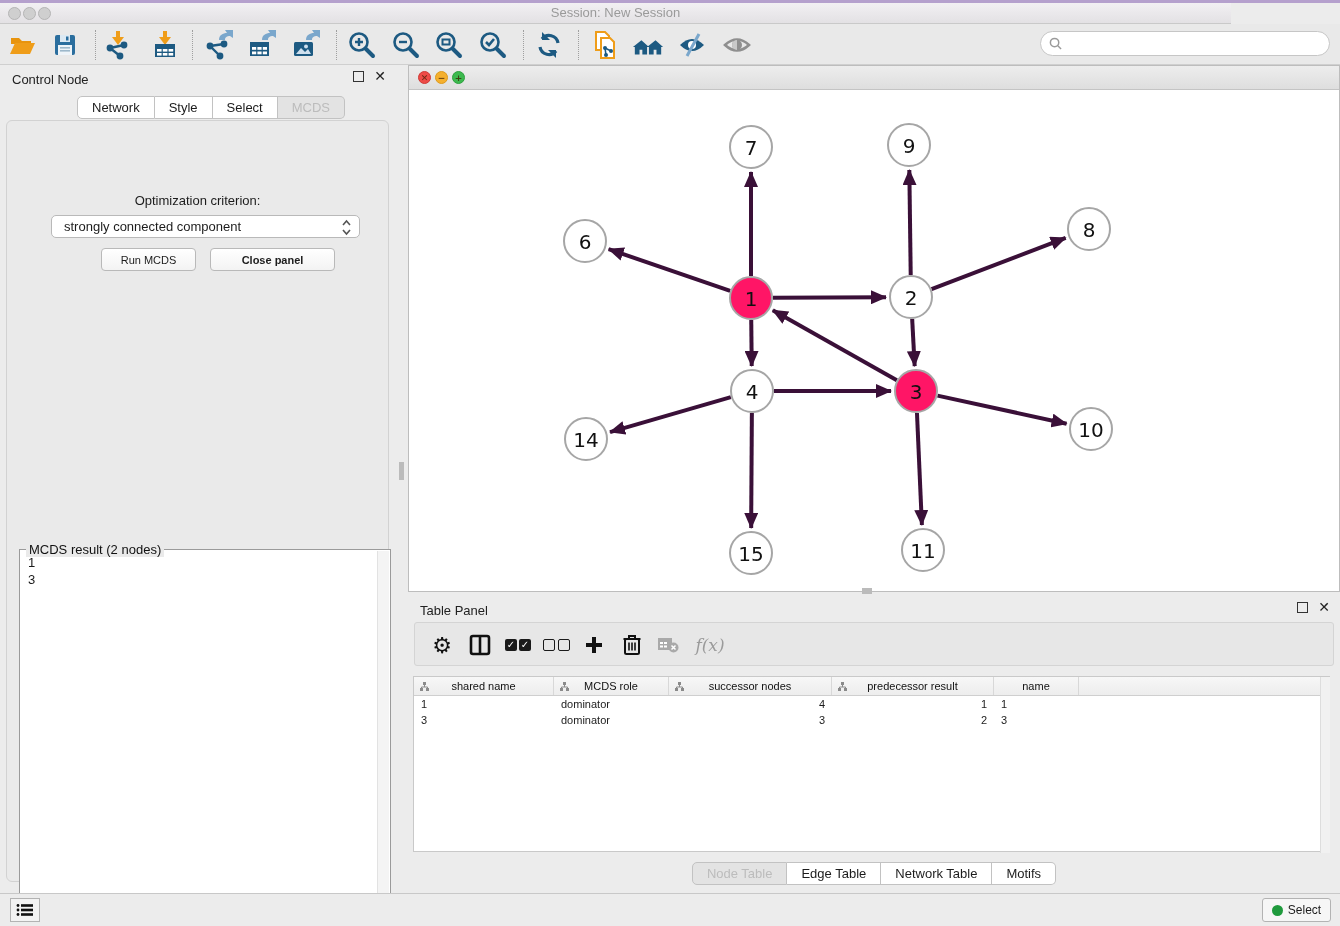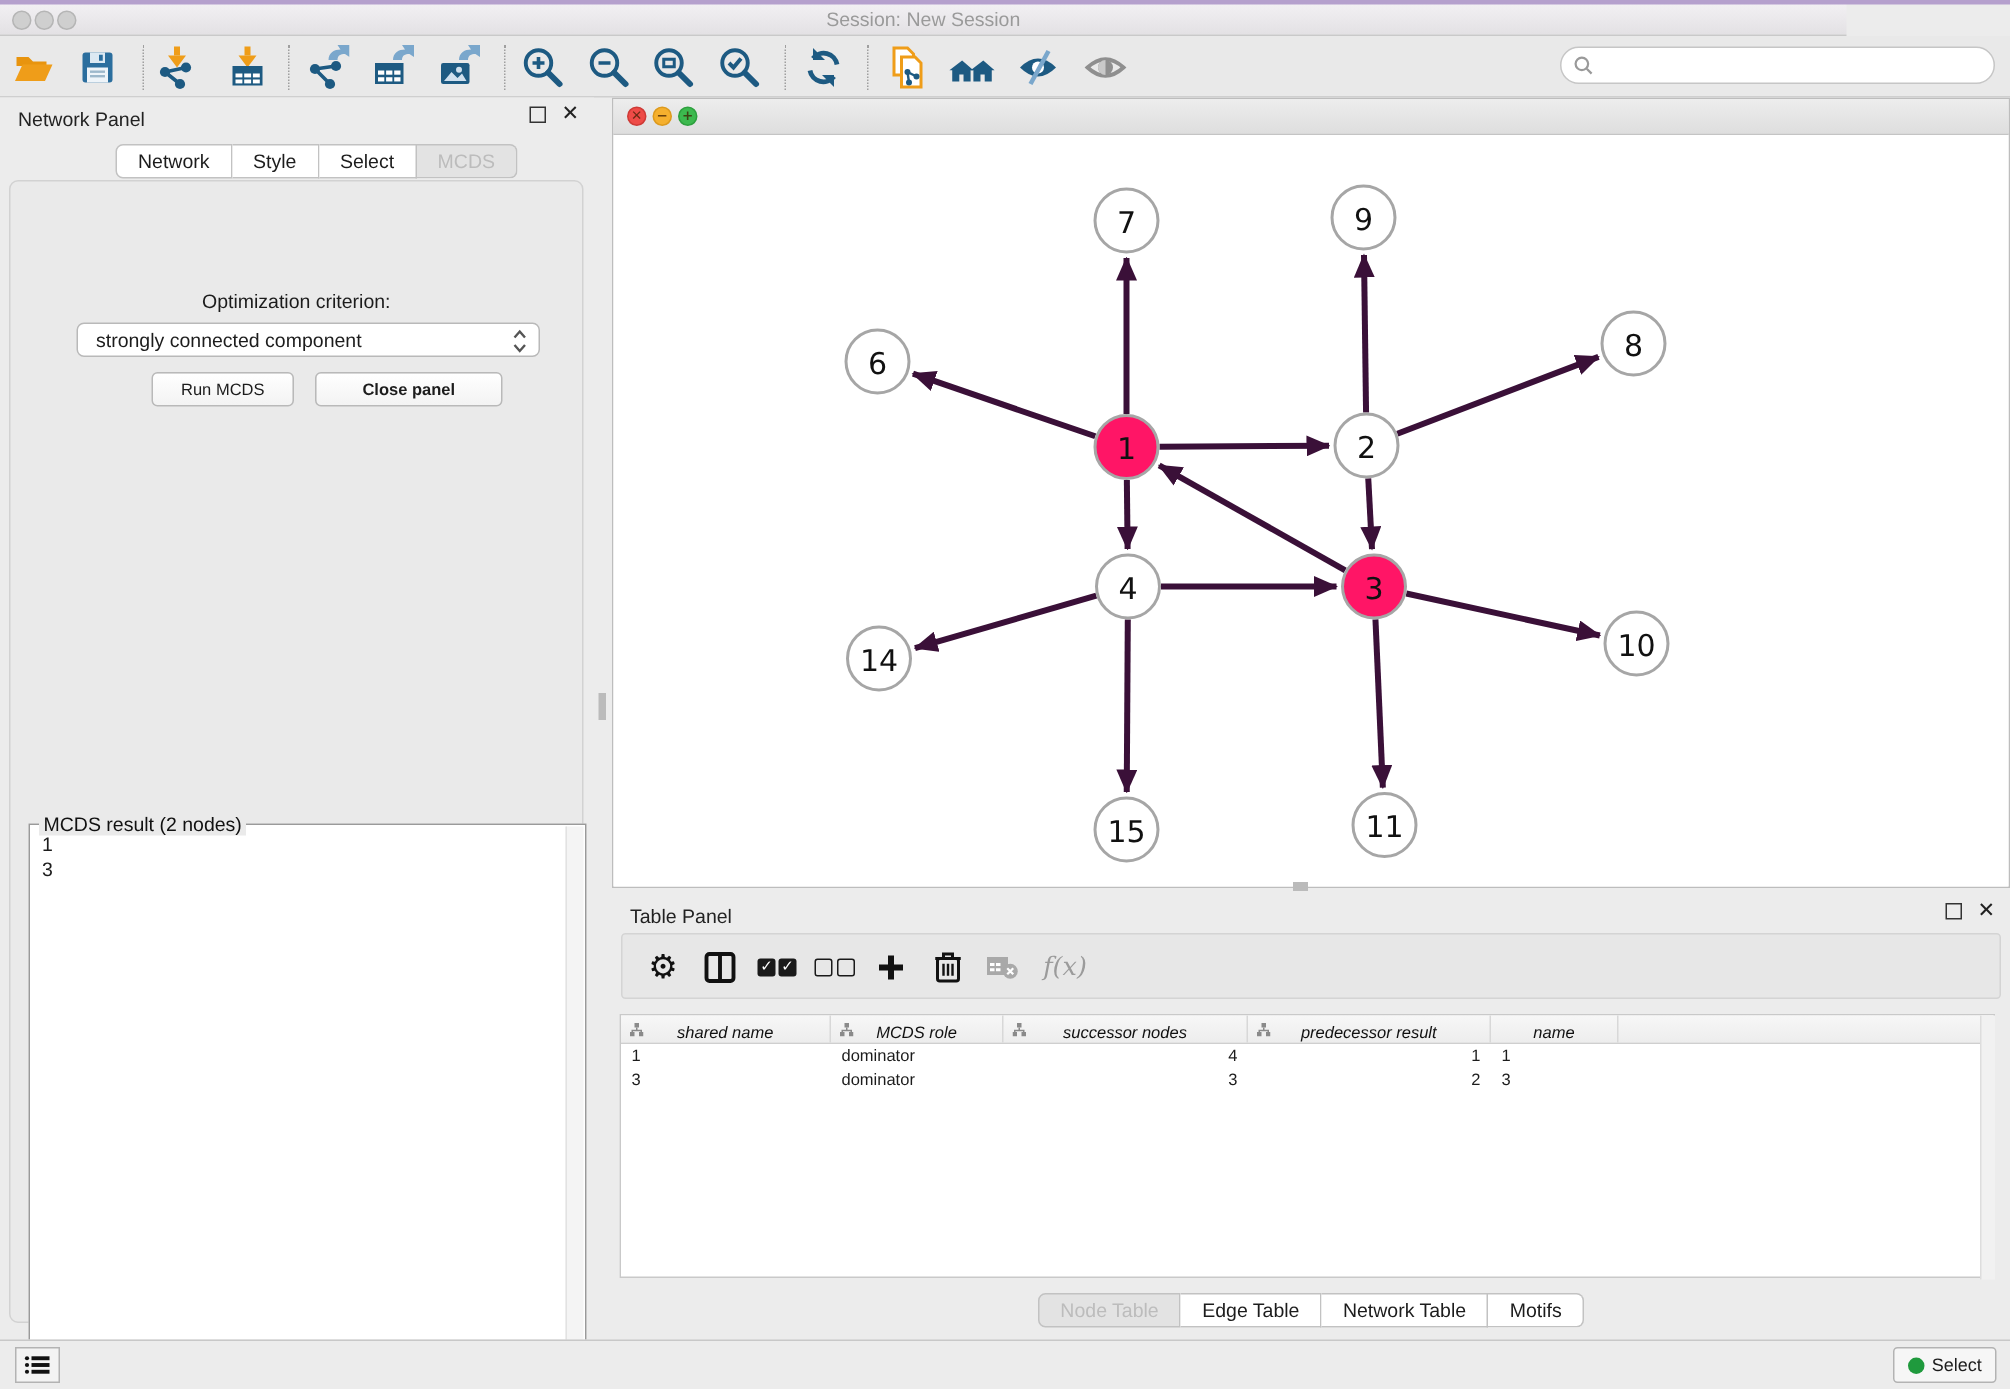--- a/index.html
+++ b/index.html
@@ -61,21 +61,21 @@
   .uic { font-family:"DejaVu Sans",sans-serif; }
   .gear-glyph { font-size:22px; color:#111; }
   .cbx { width:12px; height:12px; display:inline-block; }
   .cbx.filled { background:#1a1a1a; color:#fff; font-size:10px; line-height:12px; text-align:center; border-radius:2px; }
   .cbx.empty { border:1.5px solid #1a1a1a; border-radius:2px; }
   .fx-label { font-family:"DejaVu Serif", serif; font-style:italic; font-size:17px; color:#9b9b9b; }
 
   #tp-table { position:absolute; left:5px; top:80px; width:917px; height:176px; background:#fff; border:1px solid #c9c9c9; }
   #tp-scroll { position:absolute; right:-1px; top:0; width:10px; height:176px; background:#f1f1f1; border-left:1px solid #ddd; }
   .thead { display:flex; height:19px; background:linear-gradient(#f7f7f7,#ededed); border-bottom:1px solid #cfcfcf; font-size:11px; }
-  .th { position:relative; display:flex; align-items:flex-end; justify-content:center; border-right:1px solid #d8d8d8; color:#111;font-style:italic; }
+  .th { position:relative; display:flex; align-items:center; justify-content:center; border-right:1px solid #d8d8d8; color:#111; }
   .th .hicon { position:absolute; left:6px; top:5px; }
   .trow { display:flex; height:16px; font-size:11px; align-items:center; }
   .td { padding:0 7px; overflow:hidden; white-space:nowrap; }
   .al-r { text-align:right; }
 
   #tp-tabs { position:absolute; left:0; right:0; top:266px; display:flex; justify-content:center; }
   #tp-tabs .tab { height:23px; }
 
   
   #statusbar { left:0; top:893px; width:1340px; height:33px; background:#ececec; border-top:1px solid #c8c8c8; }
@@ -240,21 +240,21 @@
     <svg width="13" height="13" viewBox="0 0 14 14">
         <circle cx="6" cy="6" r="4.5" fill="none" stroke="#9a9a9a" stroke-width="1.6"></circle>
         <path d="m9.5 9.5 3.5 3.5" stroke="#9a9a9a" stroke-width="1.6"></path>
       </svg>
     <input type="text" placeholder="" style="">
   </div>
 </div>
 
 <div id="control-panel" class="abs">
   <div class="panel-head">
-    <span>Network Panel</span>
+    <span>Control Node</span>
     <span class="panel-btns">
       <span class="float-glyph"></span>
       <span class="close-glyph">✕</span>
     </span>
   </div>
   <div id="cp-tabs" class="abs">
     <div class="tab">Network</div>
     <div class="tab">Style</div>
     <div class="tab">Select</div>
     <div class="tab selected">MCDS</div>

